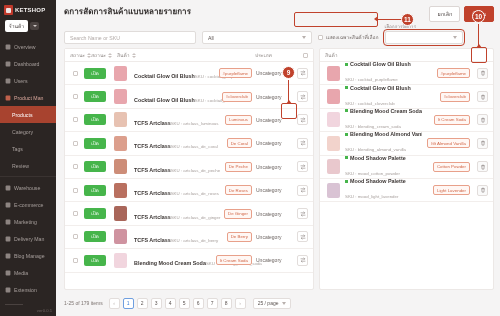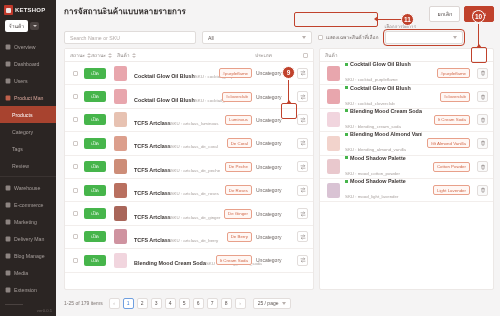--- a/index.html
+++ b/index.html
@@ -257,21 +257,21 @@
       </nav>
     <div class="sb-foot">
       <div class="sb-foot-line"></div>
       <div class="sb-ver">ver0.0.1</div>
     </div>
   </aside>
 
   <section class="main">
 
     <div class="topbar">
-      <h1 class="page-title">การจัสถานะินค้าแบบหลายรายการ</h1>
+      <h1 class="page-title">ดการสัดการสินค้าแบบหลายรายการ</h1>
       <div class="top-actions">
         <button class="btn">ยกเลิก</button>
         <button class="btn btn-primary">ยืนยัน</button>
       </div>
     </div>
 
     <div class="filters">
       <div class="field">
         <div class="input-box search-box">Search Name or SKU</div>
       </div>

